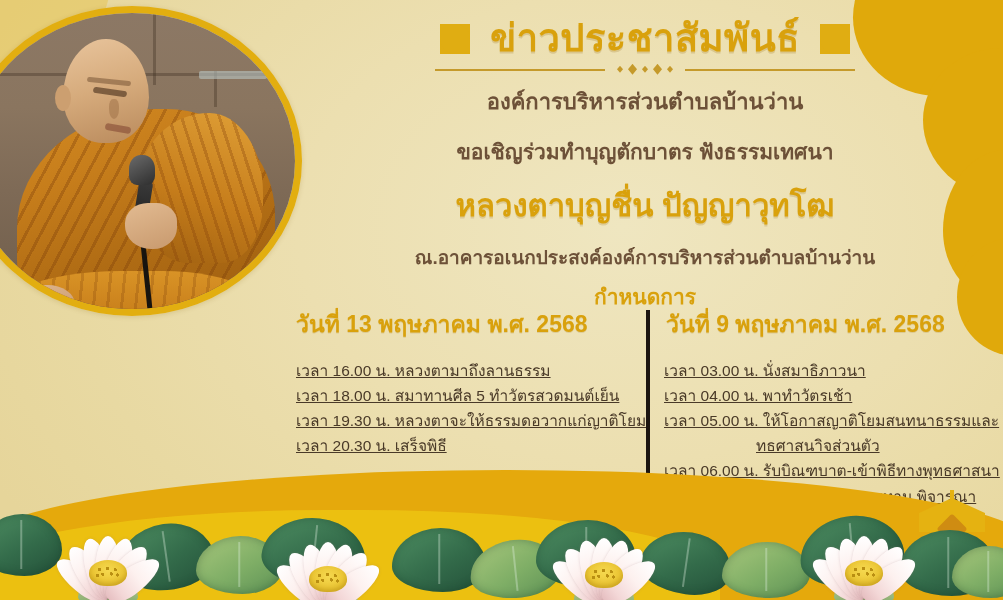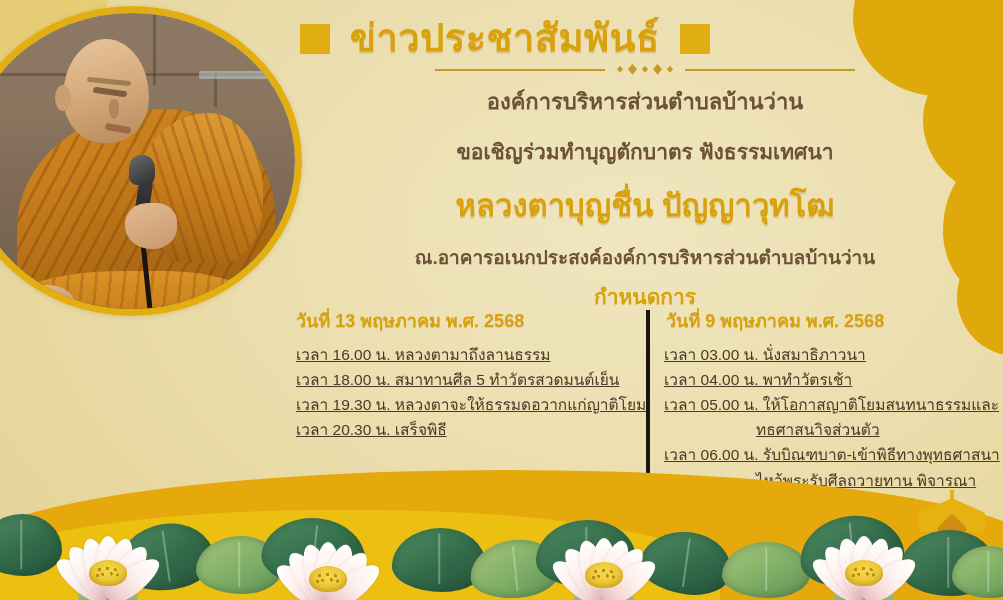--- a/index.html
+++ b/index.html
@@ -100,21 +100,21 @@
   .mic-cable{ position:absolute; left:176px; top:218px; width:5px; height:110px;
               background:#18140f; border-radius:3px; transform:rotate(-6deg); }
   .hand { position:absolute; left:156px; top:190px; width:52px; height:46px;
           background:linear-gradient(160deg,#e2bb92,#c8996d); border-radius:44% 40% 46% 50%; }
   .hand2{ position:absolute; left:46px; top:272px; width:60px; height:42px;
           background:linear-gradient(160deg,#e0b88f,#c4946a); border-radius:42% 46% 48% 44%; }
 
   
   #header { position:absolute; left:300px; top:18px; width:690px; text-align:center; }
 
-  .title-row { display:flex; align-items:center; justify-content:flex-start; gap:20px; }
+  .title-row { display:flex; align-items:center; justify-content:center; gap:20px; }
   .diamond {
     width:30px; height:30px; flex:none; position:relative;
   }
   .diamond::before, .diamond::after {
     content:""; position:absolute; inset:0;
     background:#e0ad12;
   }
   .diamond::before { border-radius:50% 0 50% 0; }
   .diamond::after  { border-radius:0 50% 0 50%; }
 
@@ -151,21 +151,21 @@
 
   
   #schedule { position:absolute; left:296px; top:306px; right:10px; display:flex; }
   .col { position:relative; }
   .col.left  { width:350px; padding-right:16px; }
   .col.right { width:352px; padding-left:18px; }
   .col-divider {
     position:absolute; left:0; top:4px; width:4px; height:188px; background:#1c1510;
   }
   .col-head {
-    font-size:18px; font-weight:bold; color:#d9a10c; margin-bottom:7px;
+    font-size:23px; font-weight:bold; color:#d9a10c; margin-bottom:16px;
     text-shadow:0 1px 0 rgba(150,105,10,.18);
   }
   .col.right .col-head { margin-left:2px; }
   .ev { font-size:15.5px; color:#4a3a28; line-height:1.62; white-space:nowrap;text-decoration:underline; }
   .ev .indent { display:inline-block; width:92px; }
 
   
   #bottom { position:absolute; left:0; bottom:0; width:1003px; height:120px; }
   .gold-arc {
     position:absolute; left:-30px; bottom:0; width:1070px; height:130px;

